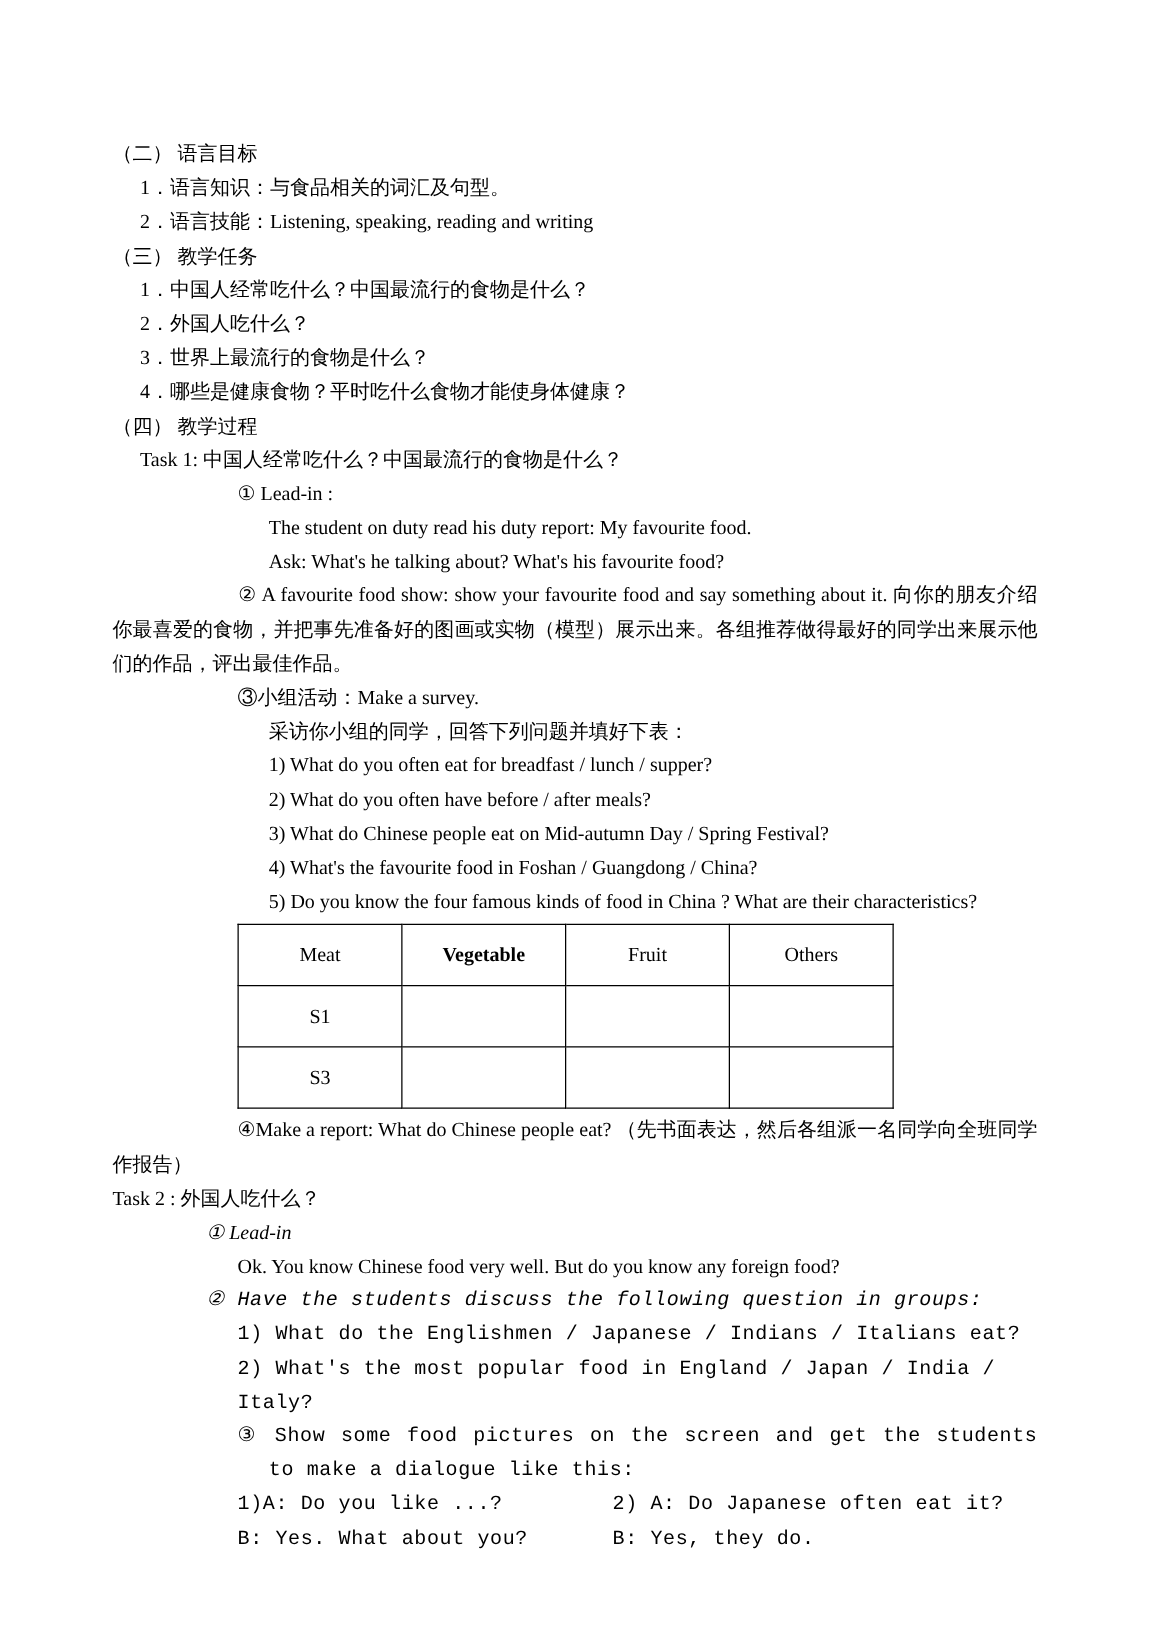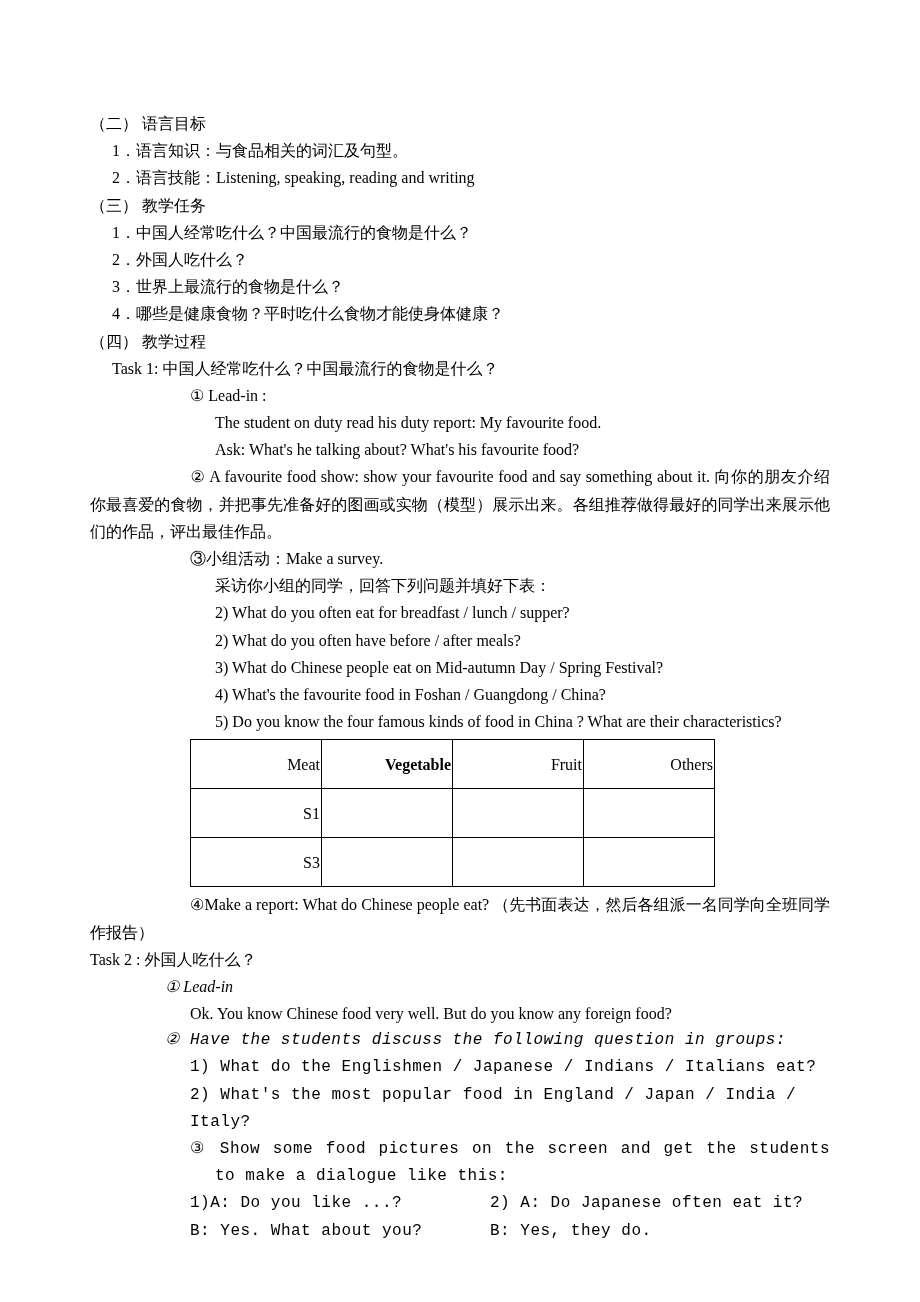--- a/index.html
+++ b/index.html
@@ -20,21 +20,21 @@
   .indent-5 { margin-left: 125px; }
   .justify { text-align: justify; text-justify: inter-ideograph; }
   table {
     border-collapse: collapse;
     margin-left: 100px;
     margin-top: 4px;
     margin-bottom: 4px;
   }
   td {
     border: 1px solid #000;
-    text-align: right;
+    text-align: center;
     vertical-align: middle;
     height: 46px;
     font-family: "Times New Roman", serif;
   }
   td.c1 { width: 128px; }
   td.c2 { width: 128px; font-weight: bold; }
   td.c3 { width: 128px; }
   td.c4 { width: 128px; }
   .mono { font-family: "Courier New", monospace; letter-spacing: 0.5px; }
   .dlg-row { display: flex; }
@@ -58,21 +58,21 @@
 <div class="indent-4">①  Lead-in :</div>
 <div class="indent-5">The student on duty read his duty report: My favourite food.</div>
 <div class="indent-5">Ask: What's he talking about? What's his favourite food?</div>
 
 <div class="justify">
   <span style="display:inline-block;width:100px;"></span><span>②  A favourite food show: show your favourite food and say something about it.  向你的朋友介绍你最喜爱的食物，并把事先准备好的图画或实物（模型）展示出来。各组推荐做得最好的同学出来展示他们的作品，评出最佳作品。</span>
 </div>
 
 <div class="indent-4">③小组活动：Make a survey.</div>
 <div class="indent-5">采访你小组的同学，回答下列问题并填好下表：</div>
-<div class="indent-5">2)   What do you often eat for breadfast / lunch / supper?</div>
+<div class="indent-5">1)   What do you often eat for breadfast / lunch / supper?</div>
 <div class="indent-5">2)   What do you often have before / after meals?</div>
 <div class="indent-5">3)   What do Chinese people eat on Mid-autumn Day / Spring Festival?</div>
 <div class="indent-5">4)   What's the favourite food in Foshan / Guangdong / China?</div>
 
 <div class="justify">
   <span style="display:inline-block;width:125px;"></span><span>5)    Do  you  know  the  four  famous  kinds  of  food  in  China  ?  What  are  their characteristics?</span>
 </div>
 
 <table>
   <tbody>

